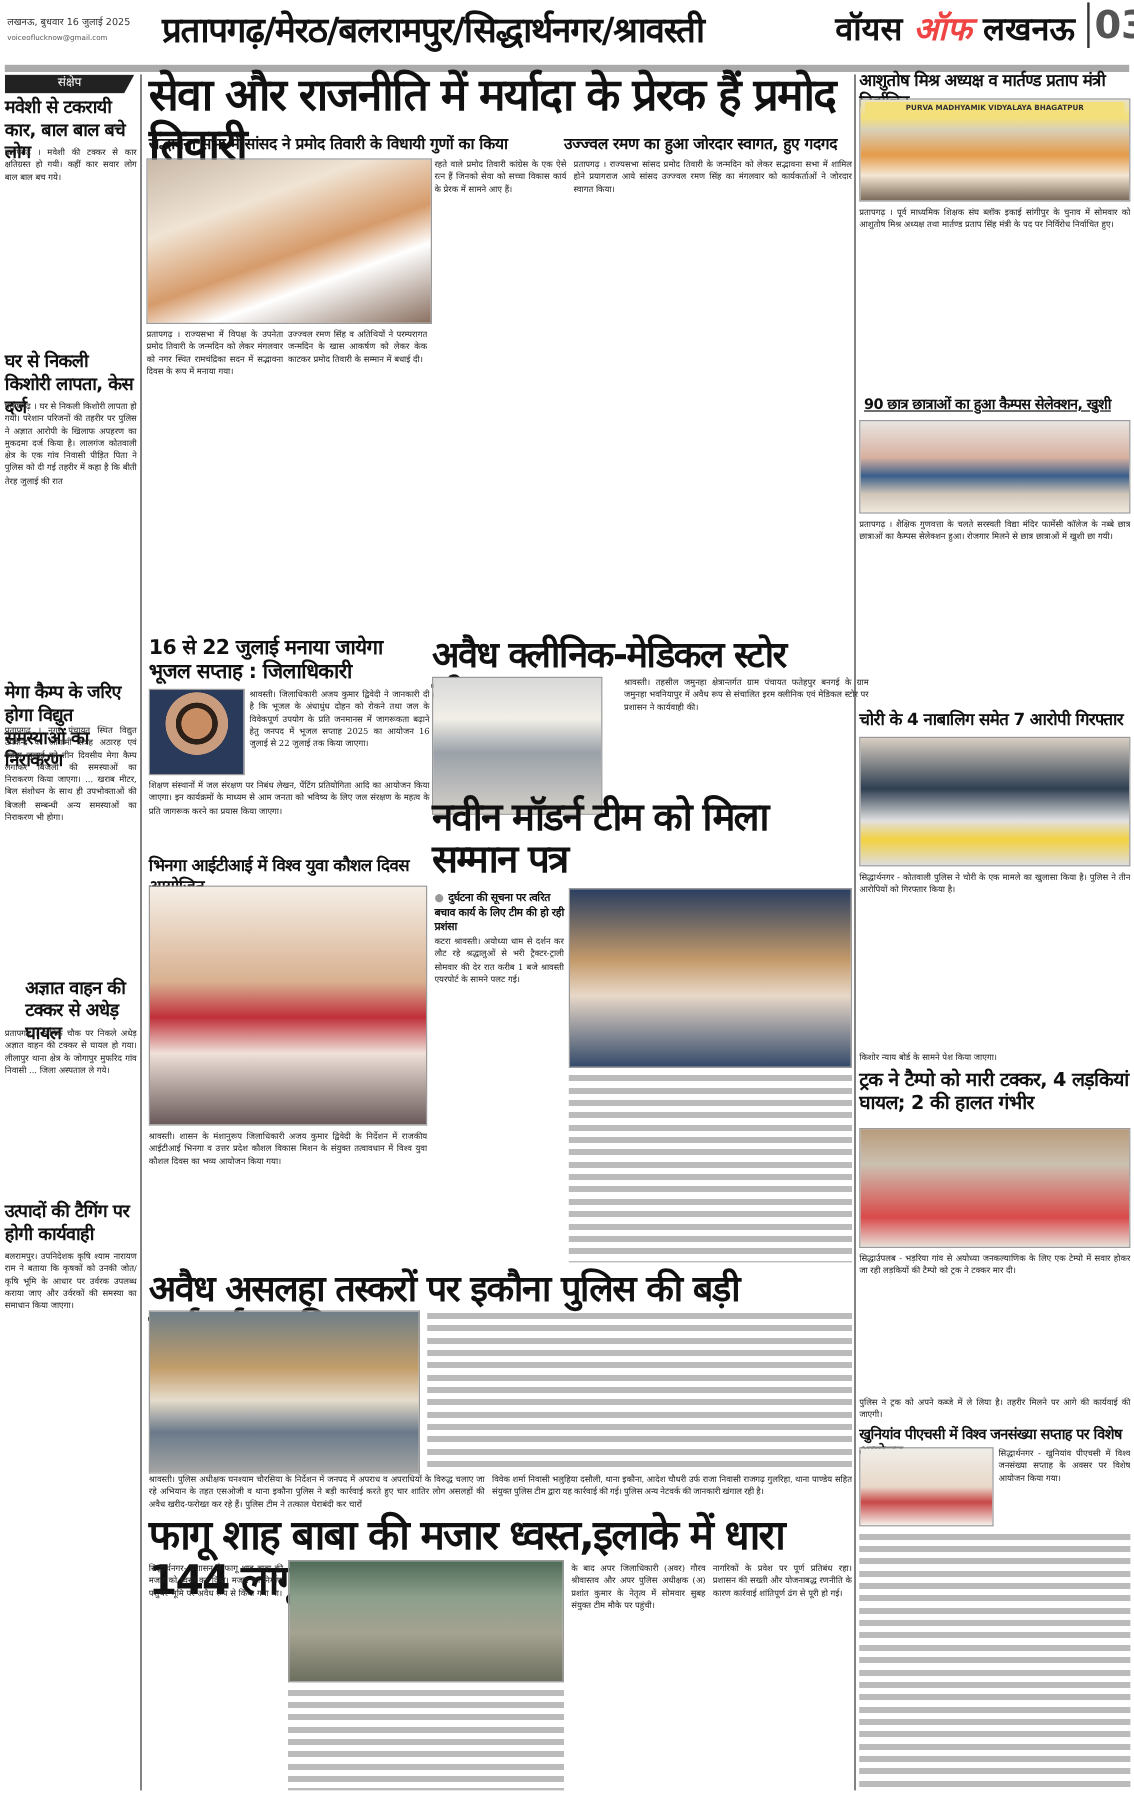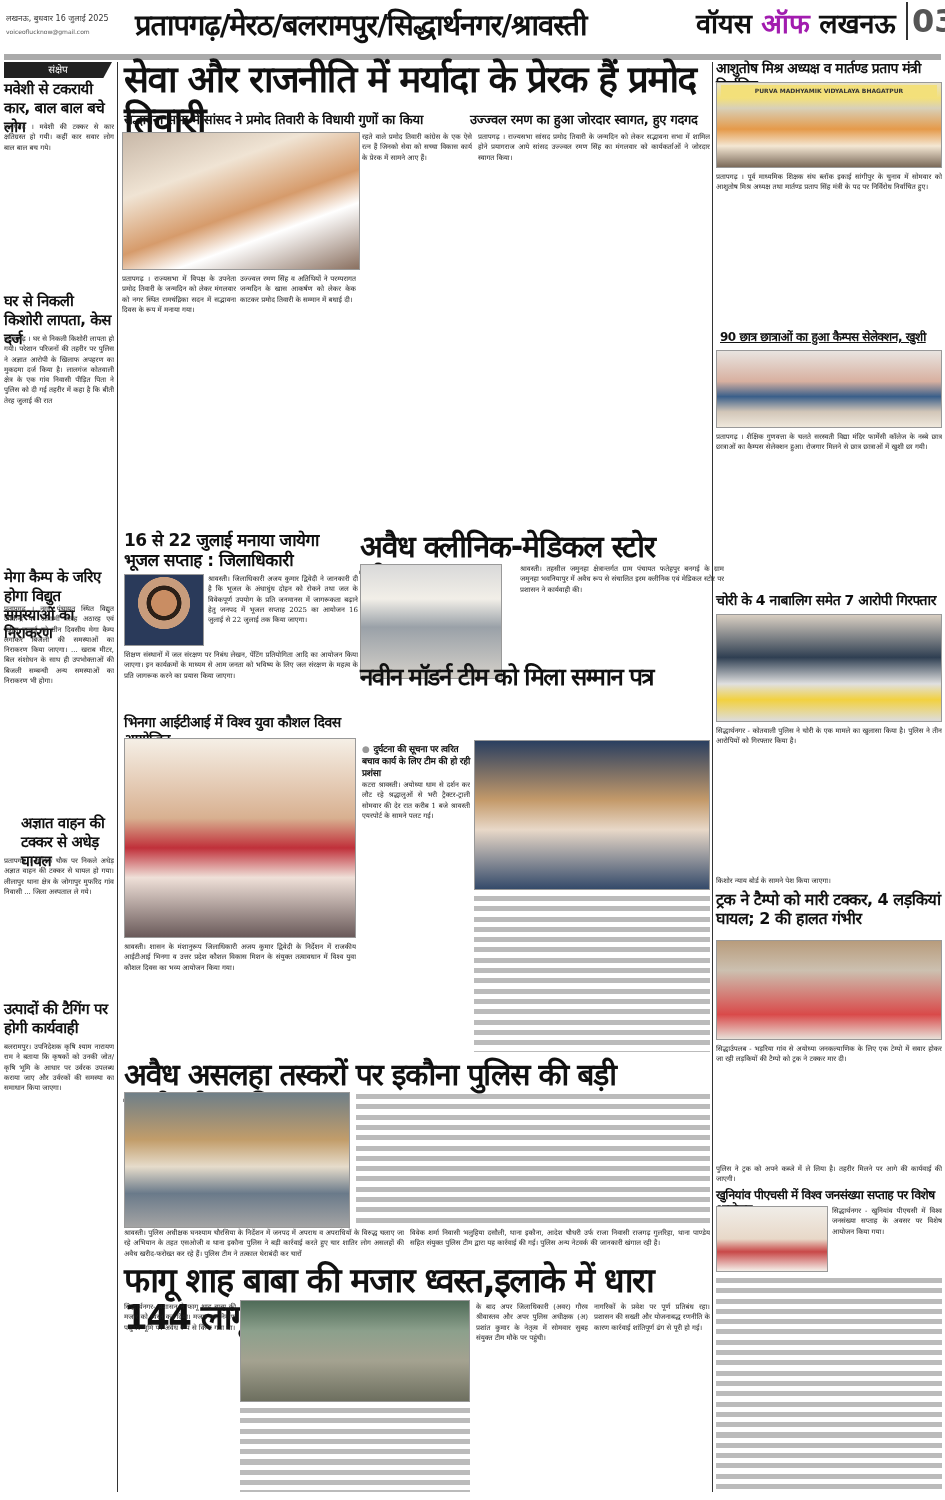--- a/index.html
+++ b/index.html
@@ -3,21 +3,21 @@
 <meta charset="utf-8">
 <style>
   * { box-sizing: border-box; margin: 0; padding: 0; }
   html, body { width: 945px; height: 1500px; background: #fff; overflow: hidden; }
   body { font-family: "DejaVu Sans", sans-serif; color: #111; position: relative; }
   .abs { position: absolute; }
   .masthead-date { left: 6px; top: 12px; font-size: 8px; color: #333; }
   .masthead-email { left: 6px; top: 28px; font-size: 6px; color: #555; }
   .masthead-edition { left: 135px; top: 4px; font-size: 29px; font-weight: bold; letter-spacing: -1px; color: #111; }
   .masthead-brand { left: 696px; top: 4px; font-size: 27px; font-weight: bold; color: #111; }
-  .masthead-brand .gray { color: #a21caf; }
+  .masthead-brand .gray { color: #ef4444; font-style: italic; }
   .masthead-page { left: 906px; top: 2px; font-size: 32px; font-weight: bold; color: #555; border-left: 2px solid #333; padding-left: 4px; }
   .rule { left: 4px; top: 54px; width: 937px; height: 6px; background: #aaa; }
 
   .col-divider { background: #333; width: 1px; }
   .brief-tag { left: 4px; top: 62px; width: 108px; height: 16px; background: #222; color: #fff; font-size: 10px; text-align: center; line-height: 16px; clip-path: polygon(0 0, 100% 0, 92% 100%, 0 100%); }
   .h-small { font-size: 15px; font-weight: bold; line-height: 1.25; letter-spacing: -0.5px; }
   .h-med { font-size: 17px; font-weight: bold; line-height: 1.2; letter-spacing: -0.5px; }
   .h-large { font-size: 30px; font-weight: bold; letter-spacing: -1.2px; line-height: 1.1; }
   .h-huge { font-size: 37px; font-weight: bold; letter-spacing: -1.5px; line-height: 1.1; }
   .sub { font-size: 13px; font-weight: bold; letter-spacing: -0.3px; }
@@ -88,31 +88,31 @@
 <div class="abs body-txt" style="left:124px;top:650px;width:234px;height:62px;">शिक्षण संस्थानों में जल संरक्षण पर निबंध लेखन, पेंटिंग प्रतियोगिता आदि का आयोजन किया जाएगा। इन कार्यक्रमों के माध्यम से आम जनता को भविष्य के लिए जल संरक्षण के महत्व के प्रति जागरूक करने का प्रयास किया जाएगा।</div>
 
 <div class="abs h-large" style="left:360px;top:530px;width:350px;">अवैध क्लीनिक-मेडिकल स्टोर सील</div>
 <div class="abs photo clinic" style="left:360px;top:564px;width:142px;height:115px;"></div>
 <div class="abs body-txt" style="left:520px;top:564px;width:204px;height:136px;">श्रावस्ती। तहसील जमुनहा क्षेत्रान्तर्गत ग्राम पंचायत फतेहपुर बनगई के ग्राम जमुनहा भवनियापुर में अवैध रूप से संचालित इरम क्लीनिक एवं मेडिकल स्टोर पर प्रशासन ने कार्यवाही की।</div>
 
 <div class="abs h-med" style="left:124px;top:714px;width:234px;font-size:14px;">भिनगा आईटीआई में विश्व युवा कौशल दिवस आयोजित</div>
 <div class="abs photo youth" style="left:124px;top:738px;width:232px;height:200px;"></div>
 <div class="abs body-txt" style="left:124px;top:942px;width:232px;height:110px;">श्रावस्ती। शासन के मंशानुरूप जिलाधिकारी अजय कुमार द्विवेदी के निर्देशन में राजकीय आईटीआई भिनगा व उत्तर प्रदेश कौशल विकास मिशन के संयुक्त तत्वावधान में विश्व युवा कौशल दिवस का भव्य आयोजन किया गया।</div>
 
-<div class="abs h-huge" style="left:360px;top:664px;width:350px;font-size:24px;">नवीन मॉडर्न टीम को मिला सम्मान पत्र</div>
+<div class="abs h-huge" style="left:360px;top:664px;width:350px;font-size:32px;">नवीन मॉडर्न टीम को मिला सम्मान पत्र</div>
 <div class="abs bullet" style="left:362px;top:722px;width:108px;margin-top:21px;">दुर्घटना की सूचना पर त्वरित बचाव कार्य के लिए टीम की हो रही प्रशंसा</div>
 <div class="abs photo award" style="left:474px;top:740px;width:236px;height:150px;"></div>
 <div class="abs body-txt" style="left:362px;top:780px;width:108px;height:272px;">कटरा श्रावस्ती। अयोध्या धाम से दर्शन कर लौट रहे श्रद्धालुओं से भरी ट्रैक्टर-ट्राली सोमवार की देर रात करीब 1 बजे श्रावस्ती एयरपोर्ट के सामने पलट गई।</div>
 <div class="abs body-txt lines" style="left:474px;top:894px;width:236px;height:158px;"></div>
 
 <div class="abs h-large" style="left:124px;top:1058px;width:588px;">अवैध असलहा तस्करों पर इकौना पुलिस की बड़ी कार्रवाई, 4 गिरफ्तार</div>
 <div class="abs photo police" style="left:124px;top:1092px;width:226px;height:136px;"></div>
 <div class="abs body-txt lines" style="left:356px;top:1092px;width:354px;height:132px;"></div>
 <div class="abs body-txt" style="left:124px;top:1228px;width:280px;height:32px;">श्रावस्ती। पुलिस अधीक्षक घनश्याम चौरसिया के निर्देशन में जनपद में अपराध व अपराधियों के विरुद्ध चलाए जा रहे अभियान के तहत एसओजी व थाना इकौना पुलिस ने बड़ी कार्रवाई करते हुए चार शातिर लोग असलहों की अवैध खरीद-फरोख्त कर रहे हैं। पुलिस टीम ने तत्काल घेराबंदी कर चारों</div>
-<div class="abs body-txt" style="left:410px;top:1228px;width:300px;height:32px;">विवेक शर्मा निवासी भलुहिया दसौली, थाना इकौना, आदेश चौधरी उर्फ राजा निवासी राजगढ़ गुलरिहा, थाना पाण्डेय सहित संयुक्त पुलिस टीम द्वारा यह कार्रवाई की गई। पुलिस अन्य नेटवर्क की जानकारी खंगाल रही है।</div>
+<div class="abs body-txt" style="left:410px;top:1228px;width:300px;height:32px;font-family:Liberation Serif, serif;">विवेक शर्मा निवासी भलुहिया दसौली, थाना इकौना, आदेश चौधरी उर्फ राजा निवासी राजगढ़ गुलरिहा, थाना पाण्डेय सहित संयुक्त पुलिस टीम द्वारा यह कार्रवाई की गई। पुलिस अन्य नेटवर्क की जानकारी खंगाल रही है।</div>
 
 <div class="abs h-huge" style="left:124px;top:1262px;width:588px;font-size:34px;">फागू शाह बाबा की मजार ध्वस्त,इलाके में धारा 144 लागू</div>
 <div class="abs body-txt" style="left:124px;top:1302px;width:112px;height:190px;">सिद्धार्थनगर- प्रशासन ने फागू शाह बाबा की मजार को ध्वस्त कर दिया। मजार का निर्माण पशुचर भूमि पर अवैध रूप से किया गया था।</div>
 <div class="abs photo shrine" style="left:240px;top:1300px;width:230px;height:102px;"></div>
 <div class="abs body-txt lines" style="left:240px;top:1406px;width:230px;height:86px;"></div>
 <div class="abs body-txt" style="left:476px;top:1302px;width:112px;height:190px;">के बाद अपर जिलाधिकारी (अवर) गौरव श्रीवास्तव और अपर पुलिस अधीक्षक (अ) प्रशांत कुमार के नेतृत्व में सोमवार सुबह संयुक्त टीम मौके पर पहुंची।</div>
 <div class="abs body-txt" style="left:594px;top:1302px;width:116px;height:190px;">नागरिकों के प्रवेश पर पूर्ण प्रतिबंध रहा। प्रशासन की सख्ती और योजनाबद्ध रणनीति के कारण कार्रवाई शांतिपूर्ण ढंग से पूरी हो गई।</div>
 
 <div class="abs h-med" style="left:716px;top:60px;width:226px;font-size:14px;">आशुतोष मिश्र अध्यक्ष व मार्तण्ड प्रताप मंत्री निर्वाचित</div>
 <div class="abs photo school" style="left:716px;top:82px;width:226px;height:86px;">

